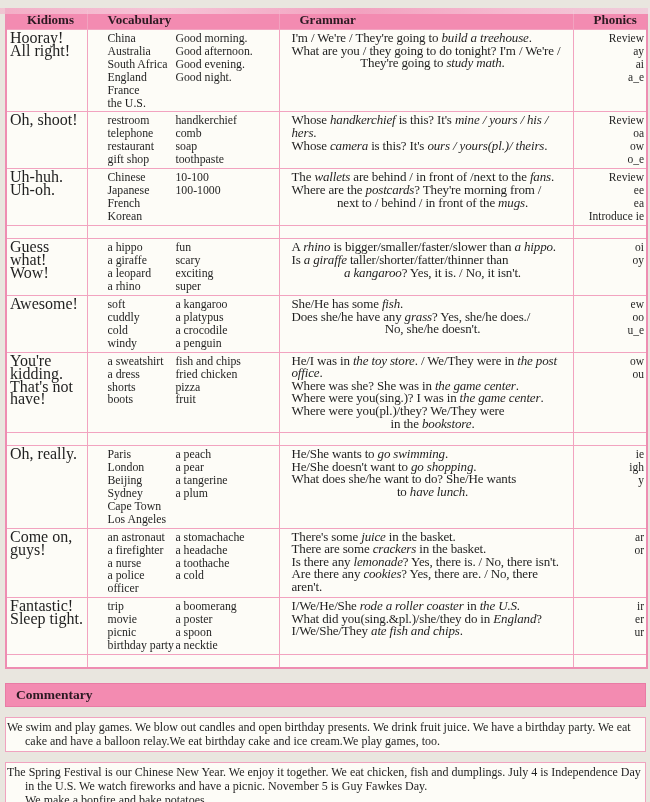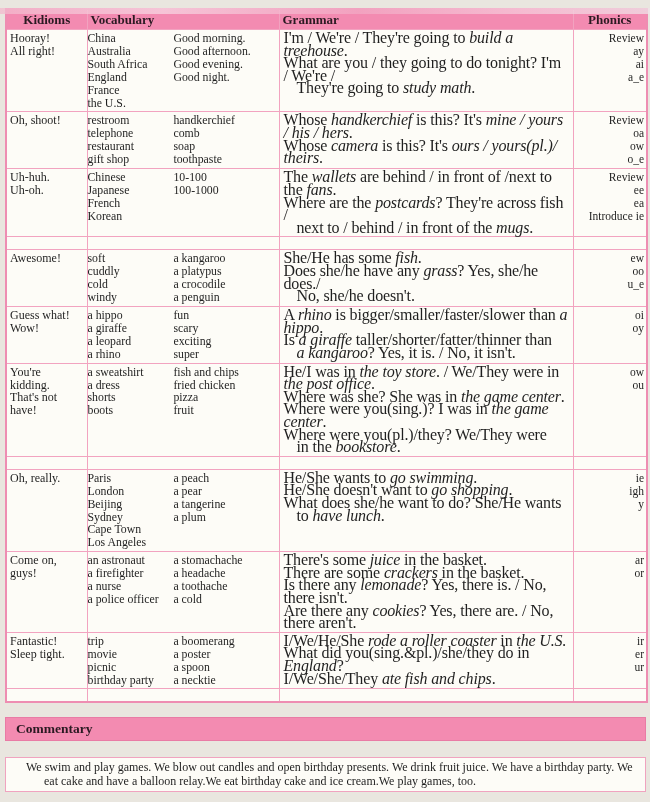--- a/index.html
+++ b/index.html
@@ -18,45 +18,45 @@
   table.grid{
     border-collapse:collapse;table-layout:fixed;
     width:641px;margin:8px 4px 0 5px;
     border:2px solid #ee8db2;
     background:#fdfcf7;
   }
   .grid th,.grid td{border:1px solid #f2a3c0;vertical-align:top;}
   .grid thead th{
     background:#f38bb1;color:#2b1a22;
     font-weight:bold;font-size:13px;line-height:15px;
-    padding:2px 3px;text-align:left;
+    padding:2px 20px;text-align:left;
   }
   .grid thead th.center{text-align:center;}
-  td.kidioms{font-size:12px;line-height:12.9px;padding:2px 3px;margin-top:12px;}
-  td.vocab{font-size:11.8px;line-height:12.9px;padding:2px 0;}
+  td.kidioms{font-size:16px;line-height:12.9px;padding:2px 3px;margin-top:12px;}
+  td.vocab{font-size:11.8px;line-height:12.9px;padding:2px 20px;}
   .vcols{display:flex;}
   .vc1{width:45%;}
   .vc2{width:55%;}
-  td.grammar{font-size:16px;line-height:12.6px;letter-spacing:-0.15px;padding:2px 4px;}
+  td.grammar{font-size:13px;line-height:12.6px;letter-spacing:-0.15px;padding:2px 12px;}
   .gl{white-space:pre-wrap;}
-  .gl.ind{padding-left:13px;}
+  .gl.ind{padding-left:13px;text-align:center;}
   .gl em{font-style:italic;}
   td.phonics{font-size:11.5px;line-height:13px;padding:2px 2px;text-align:right;}
   tr.spacer td{height:12px;padding:0;}
   .commentary{margin:14px 4px 0 5px;}
   .c-head{
     background:#f38bb1;border:1px solid #e97ba5;color:#2b1a22;
     font-weight:bold;font-size:13.5px;line-height:16px;
     padding:3px 0 3px 10px;
   }
   .c-para{
     border:1px solid #f0a3bf;background:#fdfcf7;
-    margin-top:16px;
+    margin-top:10px;
     font-size:12px;line-height:14px;
-    padding:2px 4px 3px 38px;text-indent:-18px;
+    padding:2px 4px 3px 19px;text-indent:-18px;
     white-space:pre-wrap;
   }
 </style>
 </head>
 <body>
 
 <div class="page">
   <div class="smudge-top"></div>
 
   <table class="grid">
@@ -155,38 +155,69 @@
                 <div>Korean</div>
               </div>
               <div class="vc2">
                 <div>10-100</div>
                 <div>100-1000</div>
               </div>
             </div>
           </td>
           <td class="grammar">
             <div class="gl"><span>The </span><em>wallets</em><span> are behind / in front of /next to the </span><em>fans</em><span>.</span></div>
-            <div class="gl"><span>Where are the </span><em>postcards</em><span>? They're across fish /</span></div>
+            <div class="gl"><span>Where are the </span><em>postcards</em><span>? They're morning from /</span></div>
             <div class="gl ind"><span>next to / behind / in front of the </span><em>mugs</em><span>.</span></div>
           </td>
           <td class="phonics">
             <div>Review</div>
             <div>ee</div>
             <div>ea</div>
             <div>Introduce ie</div>
           </td>
         </tr>
         <tr class="spacer">
           <td></td>
           <td></td>
           <td></td>
           <td></td>
         </tr>
         <tr>
           <td class="kidioms">
+            <div>Guess what!</div>
+            <div>Wow!</div>
+          </td>
+          <td class="vocab">
+            <div class="vcols">
+              <div class="vc1">
+                <div>a hippo</div>
+                <div>a giraffe</div>
+                <div>a leopard</div>
+                <div>a rhino</div>
+              </div>
+              <div class="vc2">
+                <div>fun</div>
+                <div>scary</div>
+                <div>exciting</div>
+                <div>super</div>
+              </div>
+            </div>
+          </td>
+          <td class="grammar">
+            <div class="gl"><span>A </span><em>rhino</em><span> is bigger/smaller/faster/slower than </span><em>a hippo</em><span>.</span></div>
+            <div class="gl"><span>Is </span><em>a giraffe</em><span> taller/shorter/fatter/thinner than</span></div>
+            <div class="gl ind"><em>a kangaroo</em><span>? Yes, it is. / No, it isn't.</span></div>
+          </td>
+          <td class="phonics">
+            <div>oi</div>
+            <div>oy</div>
+          </td>
+        </tr>
+        <tr>
+          <td class="kidioms">
             <div>Awesome!</div>
           </td>
           <td class="vocab">
             <div class="vcols">
               <div class="vc1">
                 <div>soft</div>
                 <div>cuddly</div>
                 <div>cold</div>
                 <div>windy</div>
               </div>
@@ -200,51 +231,20 @@
           </td>
           <td class="grammar">
             <div class="gl"><span>She/He has some </span><em>fish</em><span>.</span></div>
             <div class="gl"><span>Does she/he have any </span><em>grass</em><span>? Yes, she/he does./</span></div>
             <div class="gl ind"><span>No, she/he doesn't.</span></div>
           </td>
           <td class="phonics">
             <div>ew</div>
             <div>oo</div>
             <div>u_e</div>
-          </td>
-        </tr>
-        <tr>
-          <td class="kidioms">
-            <div>Guess what!</div>
-            <div>Wow!</div>
-          </td>
-          <td class="vocab">
-            <div class="vcols">
-              <div class="vc1">
-                <div>a hippo</div>
-                <div>a giraffe</div>
-                <div>a leopard</div>
-                <div>a rhino</div>
-              </div>
-              <div class="vc2">
-                <div>fun</div>
-                <div>scary</div>
-                <div>exciting</div>
-                <div>super</div>
-              </div>
-            </div>
-          </td>
-          <td class="grammar">
-            <div class="gl"><span>A </span><em>rhino</em><span> is bigger/smaller/faster/slower than </span><em>a hippo</em><span>.</span></div>
-            <div class="gl"><span>Is </span><em>a giraffe</em><span> taller/shorter/fatter/thinner than</span></div>
-            <div class="gl ind"><em>a kangaroo</em><span>? Yes, it is. / No, it isn't.</span></div>
-          </td>
-          <td class="phonics">
-            <div>oi</div>
-            <div>oy</div>
           </td>
         </tr>
         <tr>
           <td class="kidioms">
             <div>You're kidding.</div>
             <div>That's not have!</div>
           </td>
           <td class="vocab">
             <div class="vcols">
               <div class="vc1">

